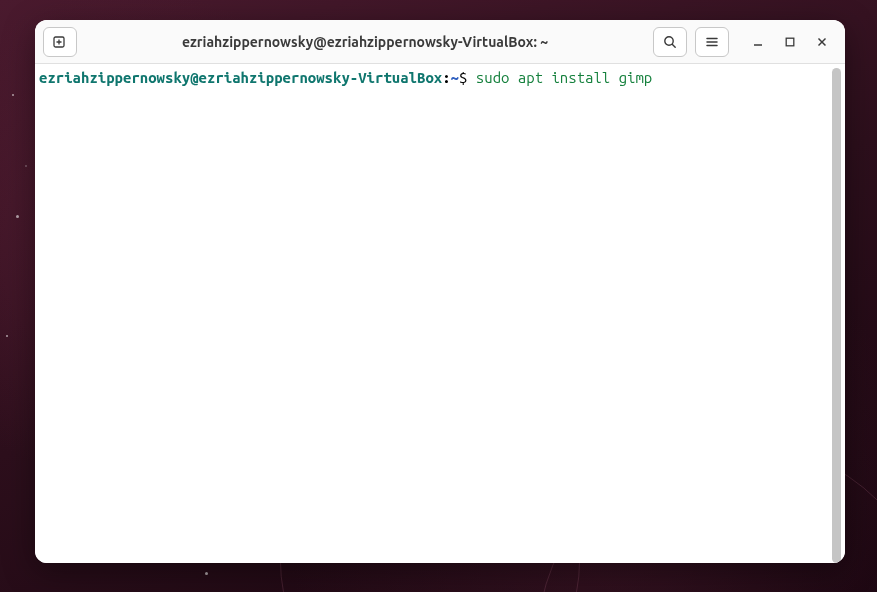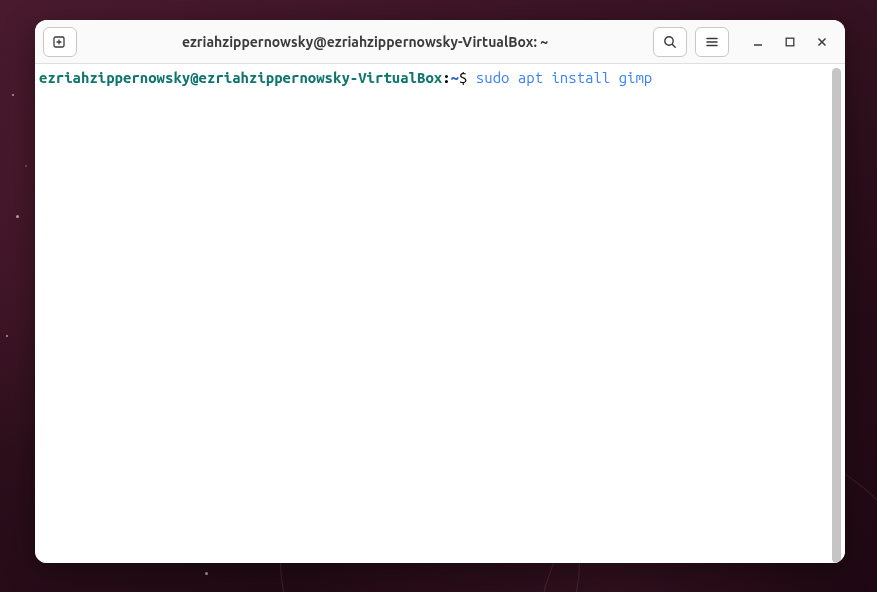--- a/index.html
+++ b/index.html
@@ -152,21 +152,21 @@
       font-weight: bold;
     }
     .prompt-path {
       color: #3060c0;
       font-weight: bold;
     }
     .prompt-dollar {
       color: #000;
     }
     .prompt-command {
-      color: #3b82f6;
+      color: #15803d;
     }
     svg { display: block; }
   </style>
 </head>
 <body>
 
 <div class="desktop-bg">
   <div class="star s1"></div>
   <div class="star s2"></div>
   <div class="star s3"></div>

